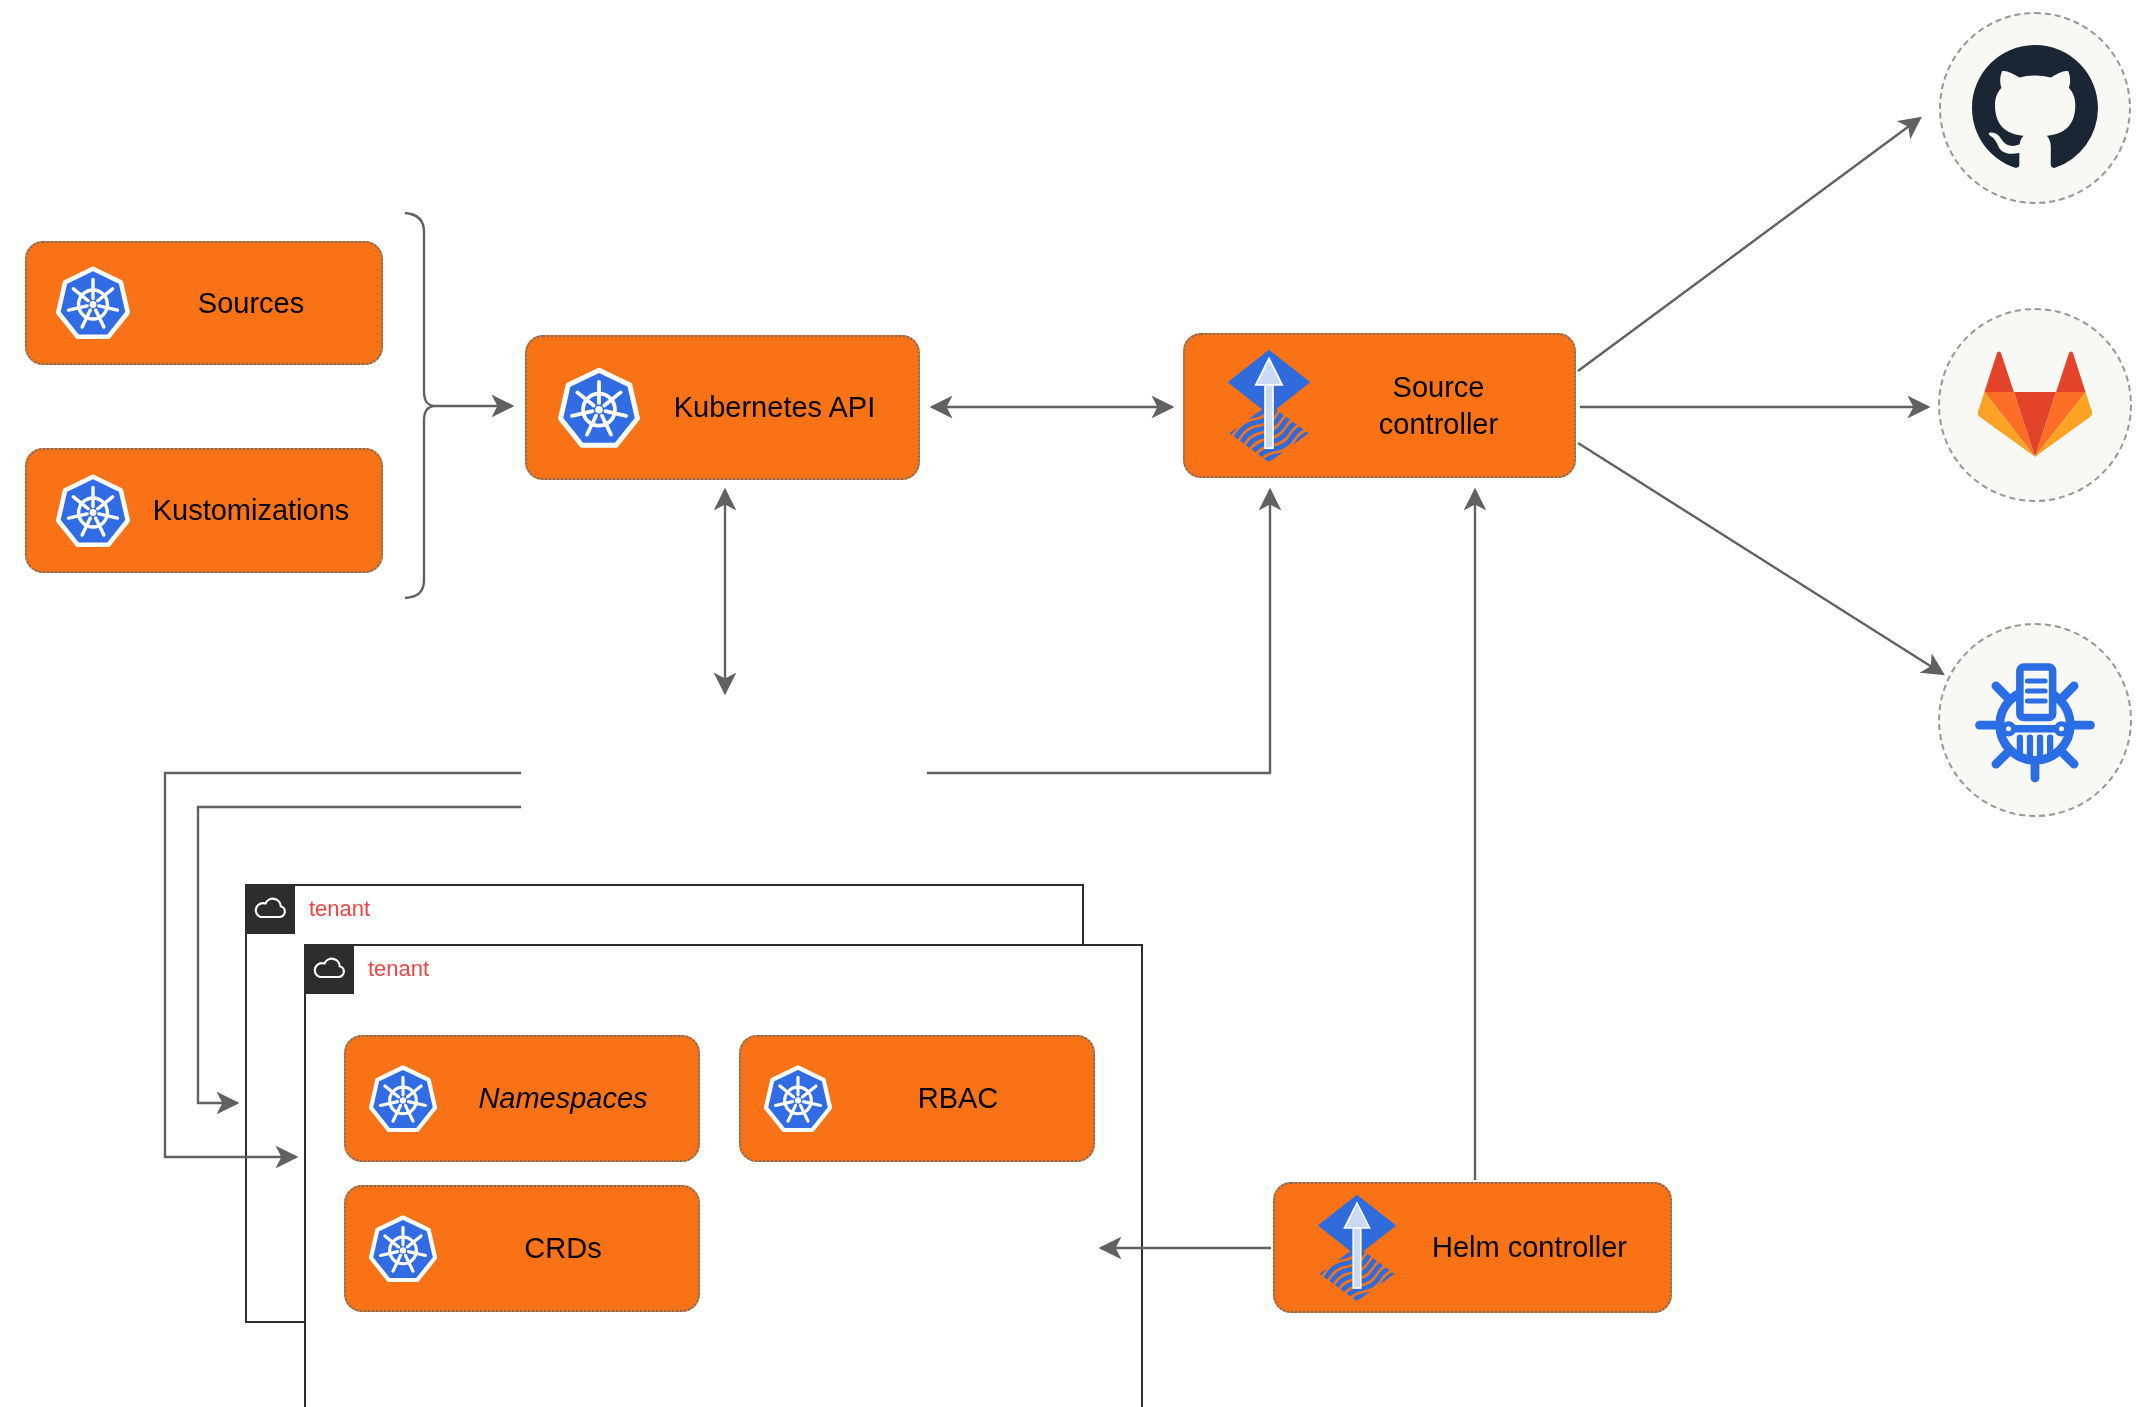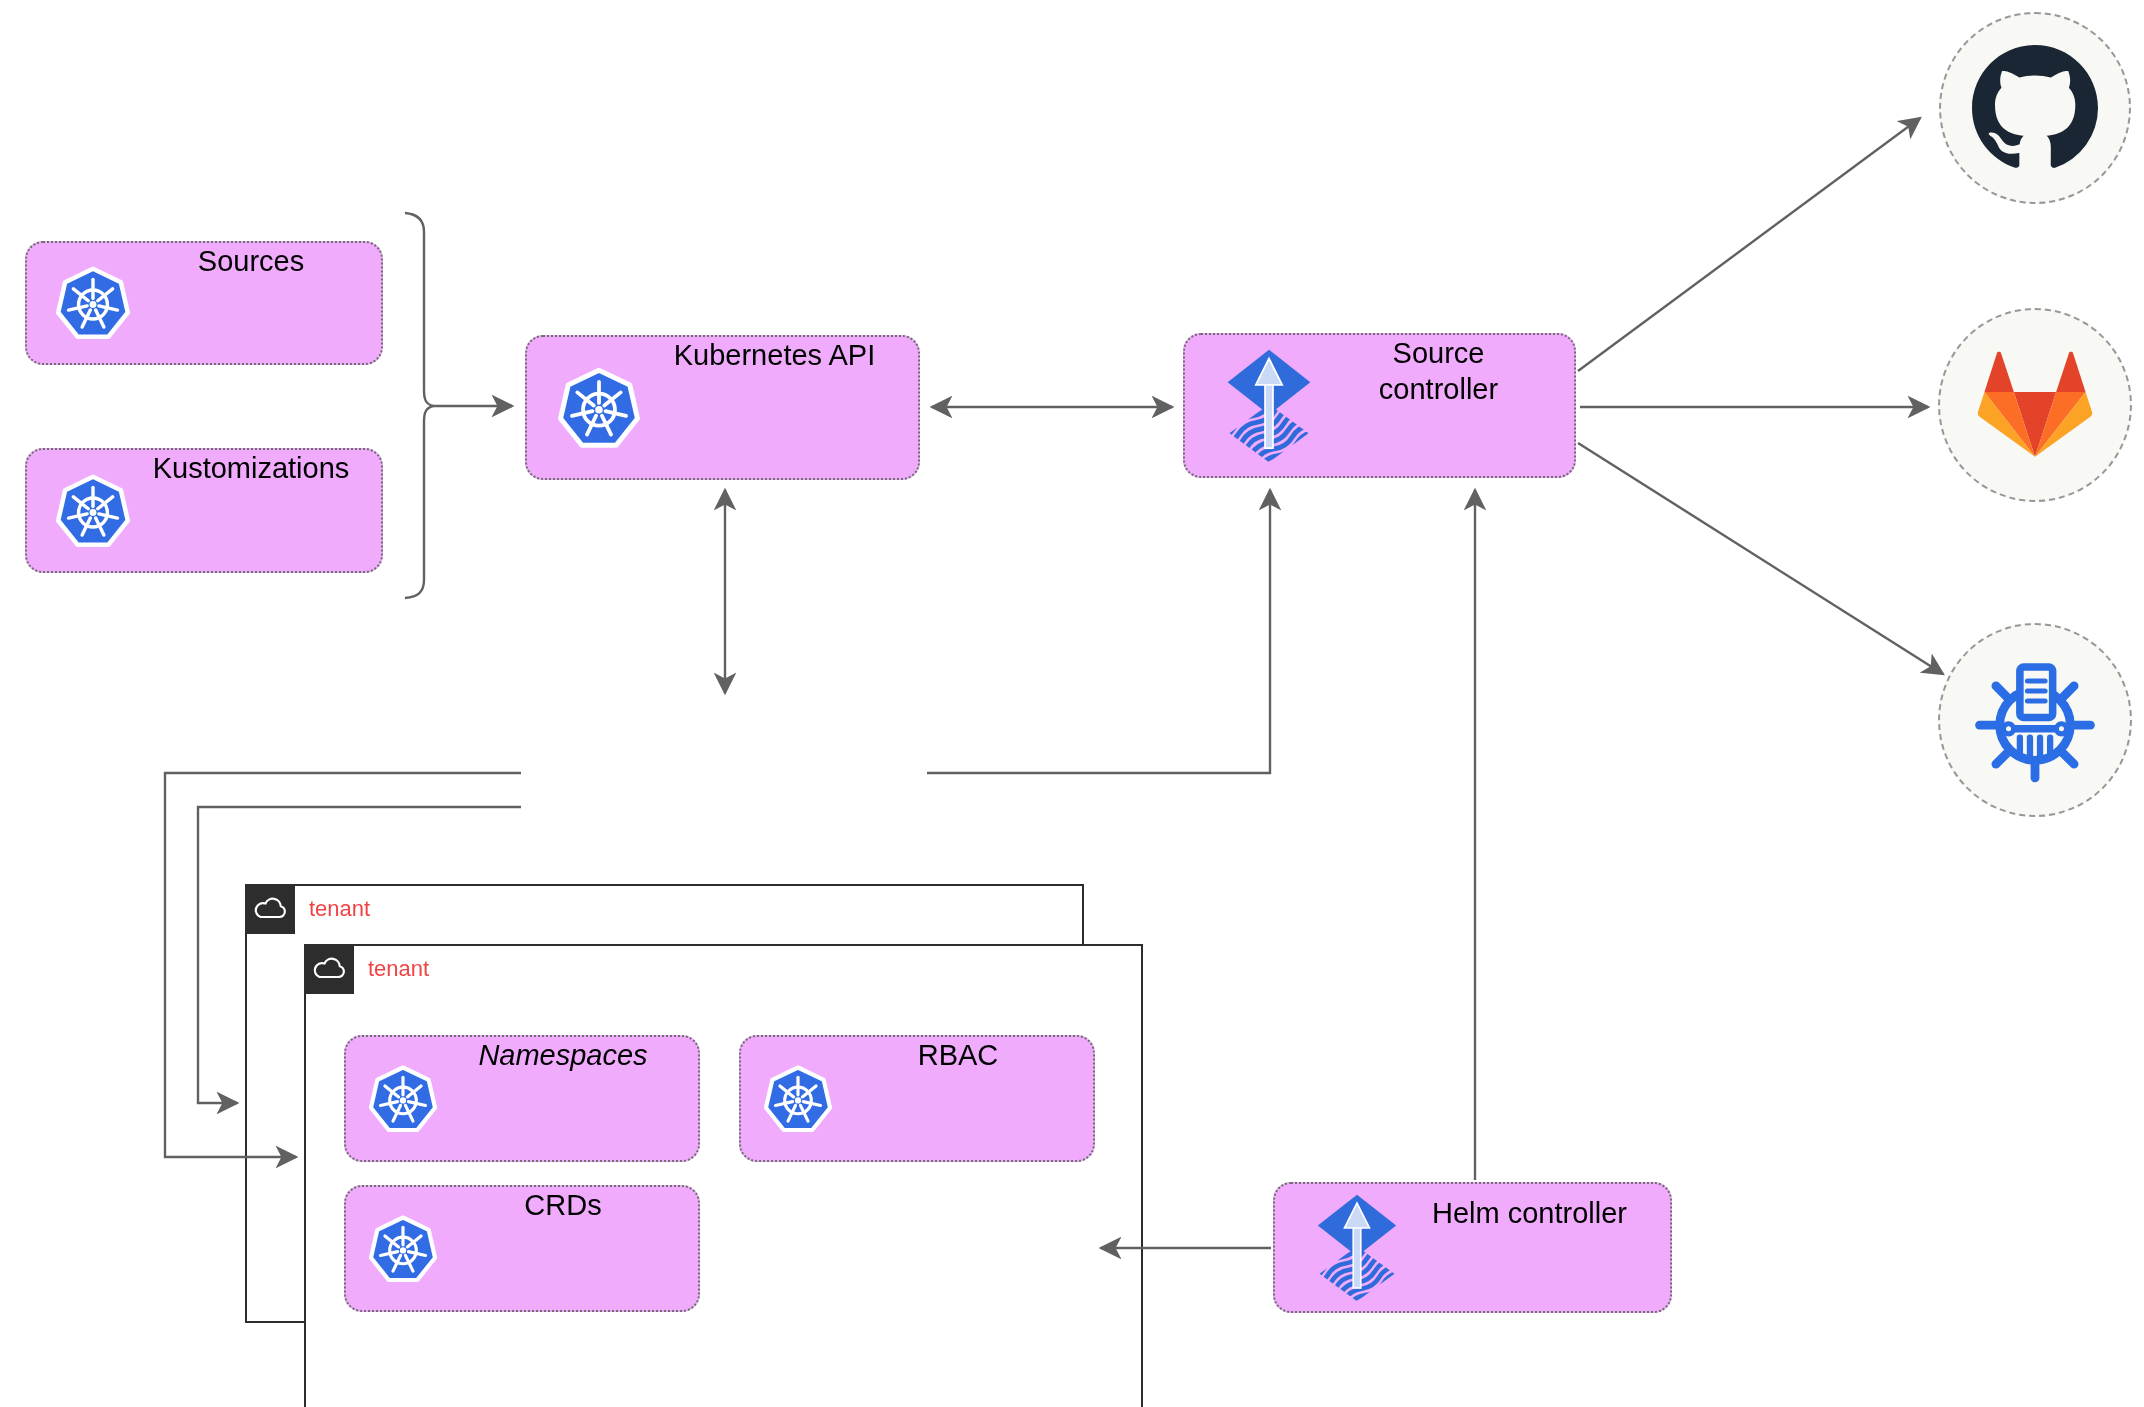--- a/index.html
+++ b/index.html
@@ -1,20 +1,20 @@
 <!DOCTYPE html>
 <html><head>
 <meta charset="utf-8">
 <style>
   html,body{margin:0;padding:0;background:#ffffff;}
   .stage{position:relative;width:2144px;height:1407px;background:#ffffff;overflow:hidden;
          font-family:"Liberation Sans", sans-serif;color:#111;}
   
-  .node{position:absolute;display:flex;box-sizing:border-box;
-        background:#f0abfc;border:2px dotted #6e6e6e;border-radius:18px;}
+  .node{position:absolute;display:flex;align-items:center;box-sizing:border-box;
+        background:#f97316;border:2px dotted #6e6e6e;border-radius:18px;}
   .node .icon{flex:none;display:flex;align-items:center;justify-content:center;}
   .node .label{flex:1;text-align:center;font-size:29px;line-height:1.25;color:#000;
                padding-right:10px;white-space:pre-line;}
   
   .endpoint{position:absolute;box-sizing:border-box;border:2.5px dashed #979797;border-radius:50%;
             background:#f8f8f4;display:flex;align-items:center;justify-content:center;}
   
   .tenant{position:absolute;box-sizing:border-box;background:#ffffff;border:2px solid #2d2d2d;}
   .tenant .tag{position:absolute;left:-2px;top:-2px;width:50px;height:50px;background:#2d2d2d;
                display:flex;align-items:center;justify-content:center;}

